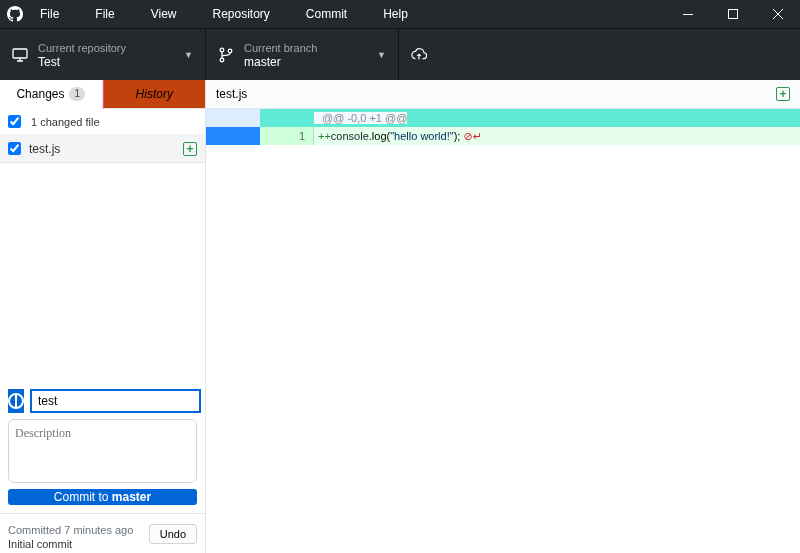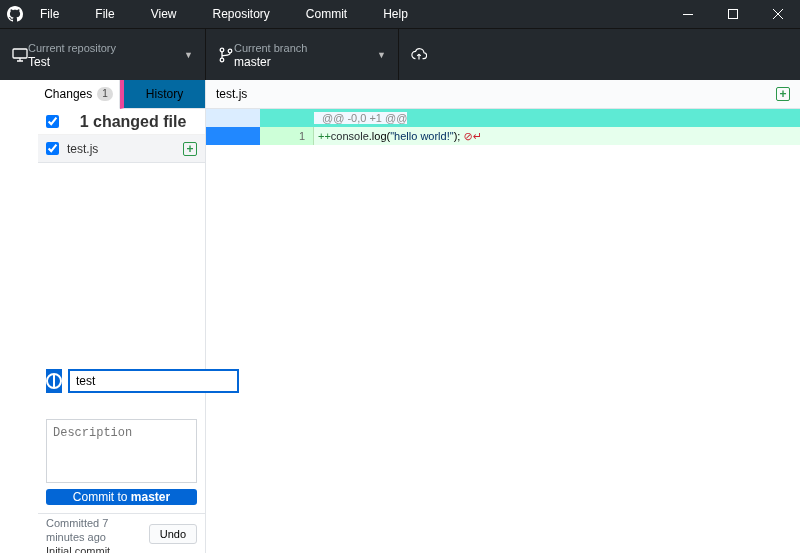--- a/index.html
+++ b/index.html
@@ -4,47 +4,47 @@
 <style>
 * { box-sizing: border-box; margin: 0; padding: 0; font-family: -apple-system, BlinkMacSystemFont, "Segoe UI", Helvetica, Arial, sans-serif; }
 body { width: 800px; height: 553px; overflow: hidden; background: #fff; }
 .titlebar { height: 28px; background: #24292e; display: flex; align-items: center; color: #fff; font-size: 12px; }
 .titlebar .logo { width: 30px; display: flex; align-items: center; justify-content: center; }
 .titlebar .menus { display: flex; gap: 16px; justify-content: flex-end; }
 .titlebar .menus span { padding: 0 10px; cursor: default; }
 .titlebar .wincontrols { margin-left: auto; display: flex; }
 .titlebar .wincontrols div { width: 45px; height: 28px; display: flex; align-items: center; justify-content: center; }
 .toolbar { height: 52px; background: #24292e; display: flex; border-top: 1px solid #141414; }
-.tcell { display: flex; align-items: center; padding: 0 12px; border-right: 1px solid #141414; color: #fff; }
+.tcell { display: flex; align-items: center; padding: 0 12px; border-right: 1px solid #141414; gap: 10px; color: #fff; }
 .tcell .ic { width: 16px; height: 16px; display:flex; align-items:center; justify-content:center; }
 .tcell .txt { display: flex; flex-direction: column; font-size: 12px; line-height: 14px; }
 .tcell .txt .lab { color: #9ea7ad; font-size: 11px; }
 .tcell .drop { margin-left: auto; font-size: 9px; color:#bbb; }
 .tc1 { width: 206px; }
 .tc2 { width: 193px; }
 .tc3 { flex: 1; border-right: none; }
 .main { display: flex; height: 473px; }
-.sidebar { width: 206px; border-right: 1px solid #e1e4e8; display: flex; flex-direction: column; padding-left: 38px; }
+.sidebar { width: 206px; border-right: 1px solid #e1e4e8; display: flex; flex-direction: column; }
 .tabs { display: flex; height: 29px; font-size: 12px; }
 .tabs .tab { flex: 1; display: flex; align-items: center; justify-content: center; gap: 5px; border-bottom: 1px solid #e1e4e8; cursor: default; }
 .tabs .tab.active { border-bottom: 1px solid #fff; border-right: 1px solid #e1e4e8; background:#fff; }
-.tabs .tab:not(.active){ background:#0369a1; border-left:4px solid #ec4899;}
+.tabs .tab:not(.active){ background:#c2410c; border-left:1px solid #ec4899;font-style:italic;}
 .badge { background: #dcdcdc; color: #444; border-radius: 8px; font-size: 10px; padding: 0 5px; line-height: 14px; }
 .filehdr { height: 26px; display: flex; align-items: center; padding: 0 8px; font-size: 12px; gap: 10px; border-bottom:1px solid #f1f1f1;}
 .filehdr input { margin: 0; }
-.filehdr .lbl { flex: 1; text-align: center; color: #333; font-size:16px;font-weight:bold;}
+.filehdr .lbl { flex: 1; color: #333; font-size:11px;}
 .filerow { height: 28px; display: flex; align-items: center; padding: 0 8px; font-size: 12px; gap: 8px; background: #f3f4f6; border-bottom:1px solid #e1e4e8;}
 .filerow .nm { flex: 1; color: #333; }
 .addbox { width: 14px; height: 14px; border: 1px solid #2c974b; color: #2c974b; font-size: 12px; font-weight: bold; display: flex; align-items: center; justify-content: center; line-height: 1; border-radius:2px;}
 .spacer { flex: 1; }
 .commitform { padding: 8px; display: flex; flex-direction: column; gap: 6px; }
 .summaryrow { display: flex; gap: 6px; align-items:stretch; }
 .avatar { width: 24px; height: 24px; background: #0366d6; display:flex; align-items:center; justify-content:center; }
 .summaryrow input { flex: 1; border: 2px solid #0366d6; outline: none; padding: 3px 6px; font-size: 12px; height:24px; }
-.desc { border: 1px solid #d1d5da; border-radius: 0; height: 64px; padding: 6px; font-size: 12px; color: #6a737d; resize:none; outline:none; font-family:Liberation Mono, monospace;margin-top:20px;}
+.desc { border: 1px solid #d1d5da; border-radius: 6px; height: 64px; padding: 6px; font-size: 12px; color: #6a737d; resize:none; outline:none; font-family:Liberation Serif, serif;}
 .commitbtn { background: #0366d6; color: #fff; border: none; height: 16px; font-size: 12px; border-radius: 3px; cursor: pointer; }
 .commitbtn b { font-weight: 600; }
 .lastcommit { height: 40px; padding: 6px 8px; border-top: 1px solid #e1e4e8; display: flex; align-items: center; font-size: 11px; }
 .lastcommit .info { display: flex; flex-direction: column; line-height: 14px; margin-top: 7px; }
 .lastcommit .when { color: #6a737d; }
 .lastcommit .msg { color: #333; }
 .undo { border: 1px solid #d1d5da; background: #fafbfc; border-radius: 3px; padding: 3px 10px; font-size: 11px; margin-left: auto; cursor:pointer;}
 .diff { flex: 1; display: flex; flex-direction: column; }
 .diffheader { height: 29px; display: flex; align-items: center; padding: 0 10px; font-size: 12px; border-bottom: 1px solid #e1e4e8; background: #fafbfc; }
 .diffheader .fn { flex: 1; }

